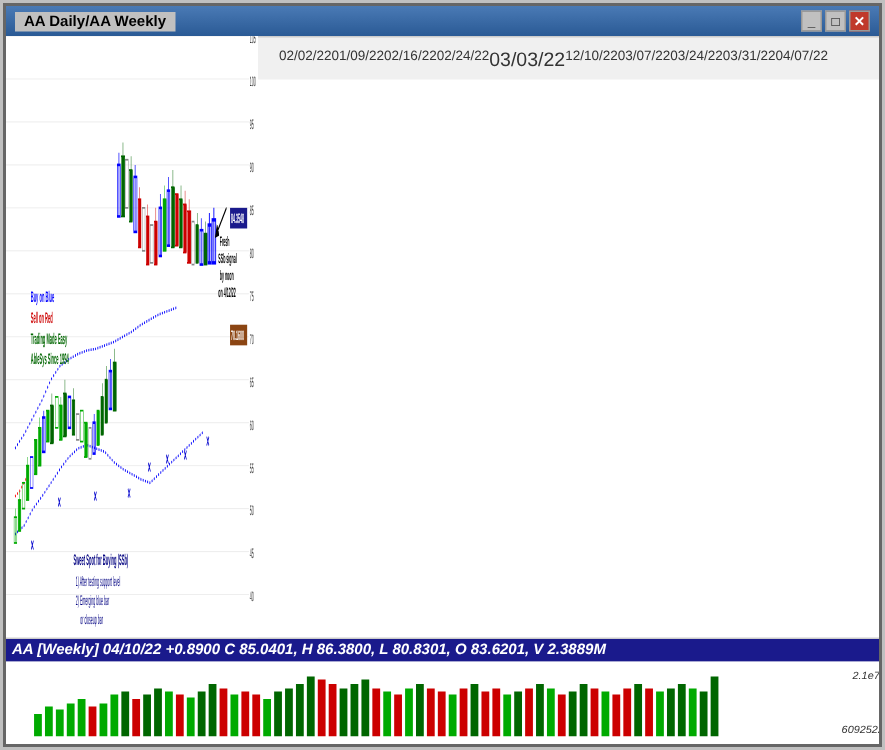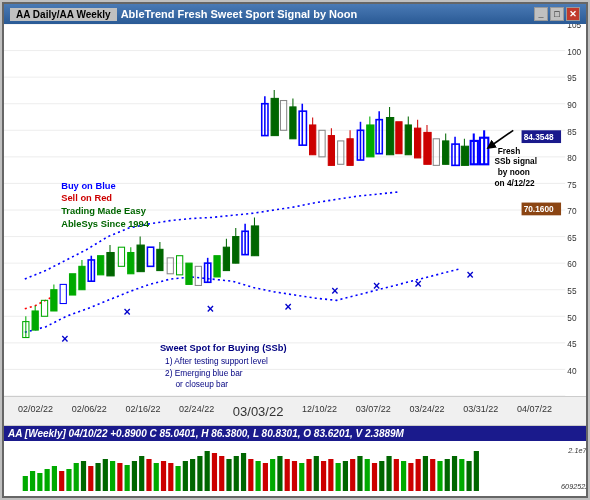--- a/index.html
+++ b/index.html
@@ -111,33 +111,32 @@
     }
   </style>
 </head>
 <body>
 
 <div id="window">
 
   <div id="title-bar">
     <div id="title-bar-left">
       <span style="background:#c0c0c0;color:#000;padding:1px 6px;font-size:10px;cursor:pointer;">AA Daily/AA Weekly</span>
-      <span style="color:white;font-size:11px;">AbleTrend Fresh Sweet Sport Signal by Noon</span>
     </div>
     <div id="title-bar-controls">
       <div class="title-btn">_</div>
       <div class="title-btn">□</div>
       <div class="title-btn close">✕</div>
     </div>
   </div>
 
   <div id="chart-area">
 
 
-    <div id="main-chart" style="flex:1;display:flex;flex-direction:column;">
+    <div id="main-chart" style="flex:1;display:flex;flex-direction:row;">
       <div id="main-canvas-container" style="flex:1;position:relative;">
         <svg class="chart-svg" viewBox="0 0 560 350" preserveAspectRatio="none">
 
           <rect width="560" height="350" fill="white"></rect>
 
           <line x1="0" y1="0" x2="540" y2="0" stroke="#ddd" stroke-width="0.5"></line>
           <line x1="0" y1="25" x2="540" y2="25" stroke="#ddd" stroke-width="0.5"></line>
           <line x1="0" y1="50" x2="540" y2="50" stroke="#ddd" stroke-width="0.5"></line>
           <line x1="0" y1="75" x2="540" y2="75" stroke="#ddd" stroke-width="0.5"></line>
           <line x1="0" y1="100" x2="540" y2="100" stroke="#ddd" stroke-width="0.5"></line>
@@ -317,21 +316,21 @@
           <text x="472" y="132" font-size="8" fill="#000" font-weight="bold">SSb signal</text>
           <text x="475" y="142" font-size="8" fill="#000" font-weight="bold">by noon</text>
           <text x="472" y="152" font-size="8" fill="#000" font-weight="bold">on 4/12/22</text>
 
         </svg>
       </div>
 
       <div id="date-axis">
         <div class="date-labels">
           <span style="font-size:9px;">02/02/22</span>
-          <span style="font-size:9px;">02/06/22</span>
+          <span style="font-size:9px;">01/09/22</span>
           <span style="font-size:9px;">02/16/22</span>
           <span style="font-size:9px;">02/24/22</span>
           <span style="font-size:13px;">03/03/22</span>
           <span style="font-size:9px;">12/10/22</span>
           <span style="font-size:9px;">03/07/22</span>
           <span style="font-size:9px;">03/24/22</span>
           <span style="font-size:9px;">03/31/22</span>
           <span style="font-size:9px;text-align:right;">04/07/22</span>
         </div>
       </div>

